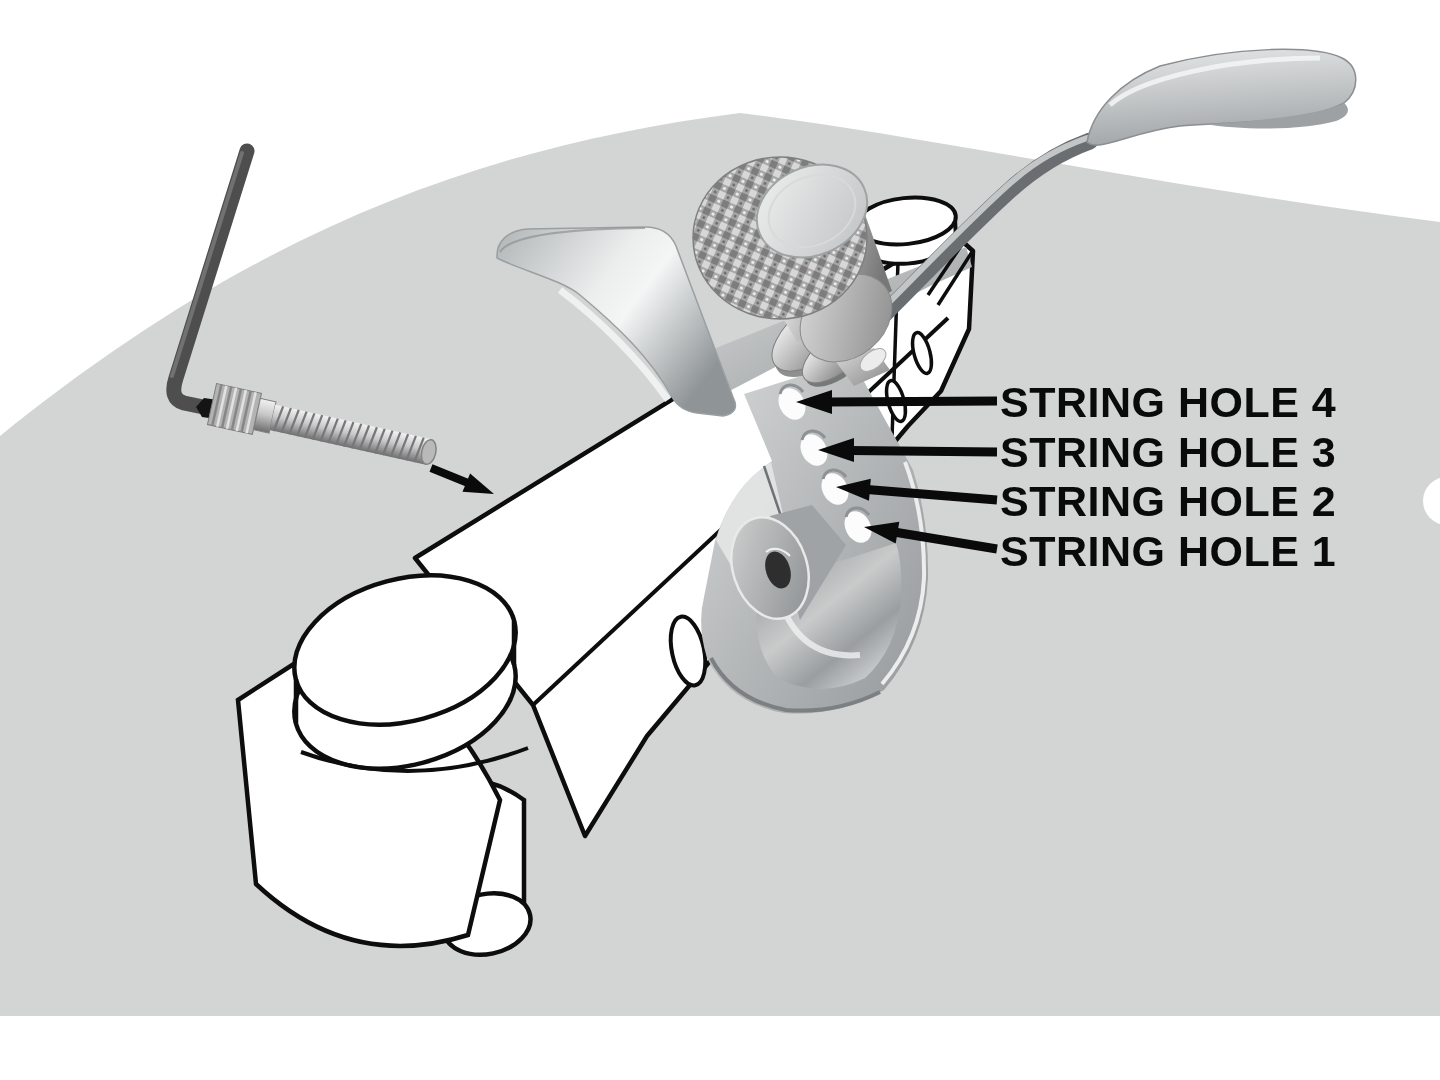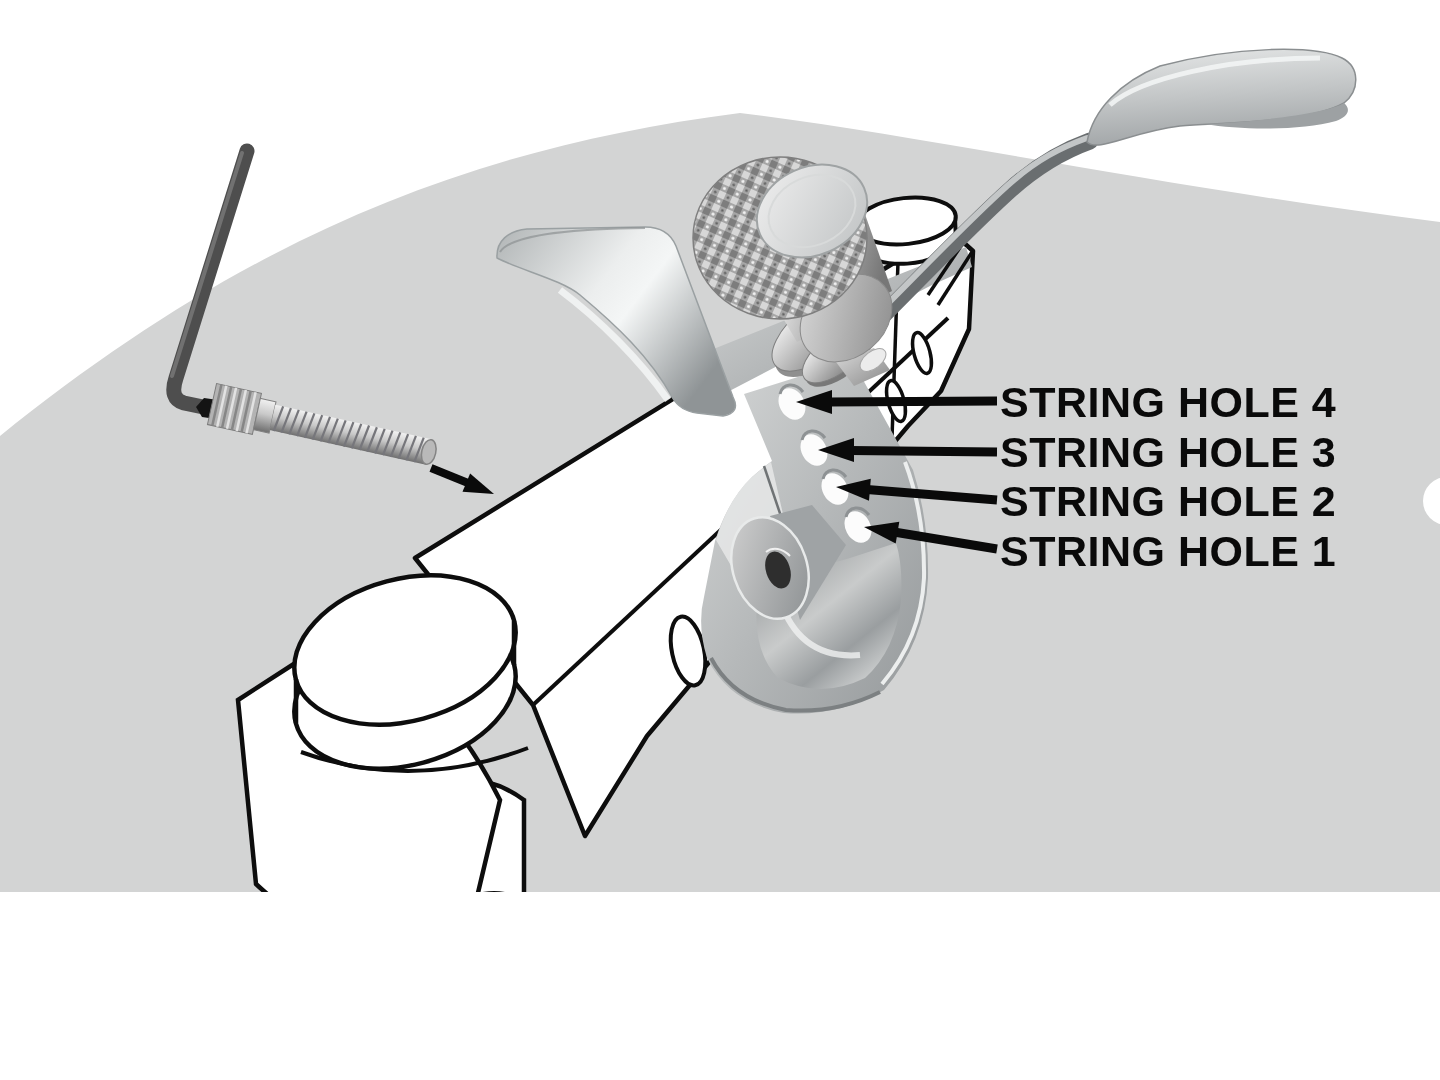--- a/index.html
+++ b/index.html
@@ -1,16 +1,16 @@
 <!DOCTYPE html>
 <html><head>
 <meta charset="utf-8">
 <style>
   html,body{margin:0;padding:0;background:#ffffff;}
-  .stage{position:relative;width:1440px;height:892px;overflow:hidden;background:#ffffff;
+  .stage{position:relative;width:1440px;height:1016px;overflow:hidden;background:#ffffff;
          font-family:"Liberation Sans", sans-serif;}
   svg{position:absolute;left:0;top:0;}
   text.callout{font-family:"Liberation Sans", sans-serif;font-weight:700;font-size:43px;fill:#0a0a0a;letter-spacing:0.5px;}
 </style>
 </head>
 <body>
 
 <div class="stage">
 <svg width="1440" height="1080" viewBox="0 0 1440 1080">
   <defs>

